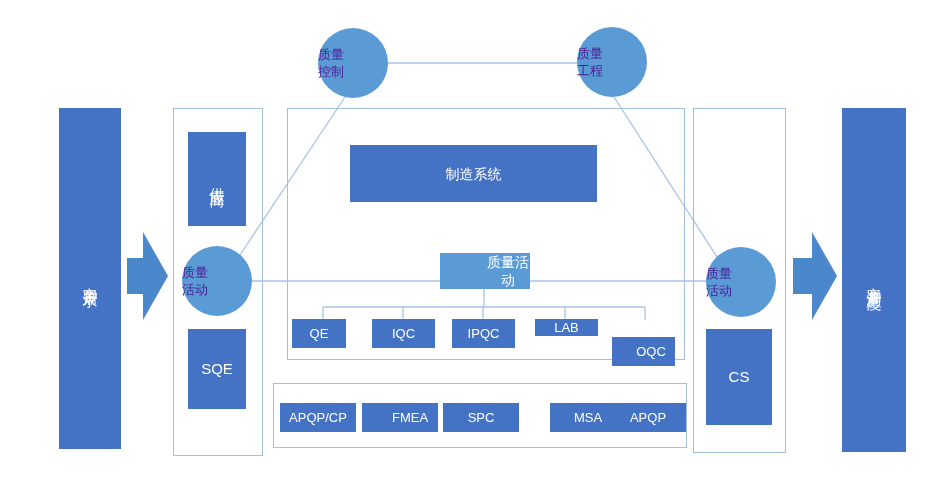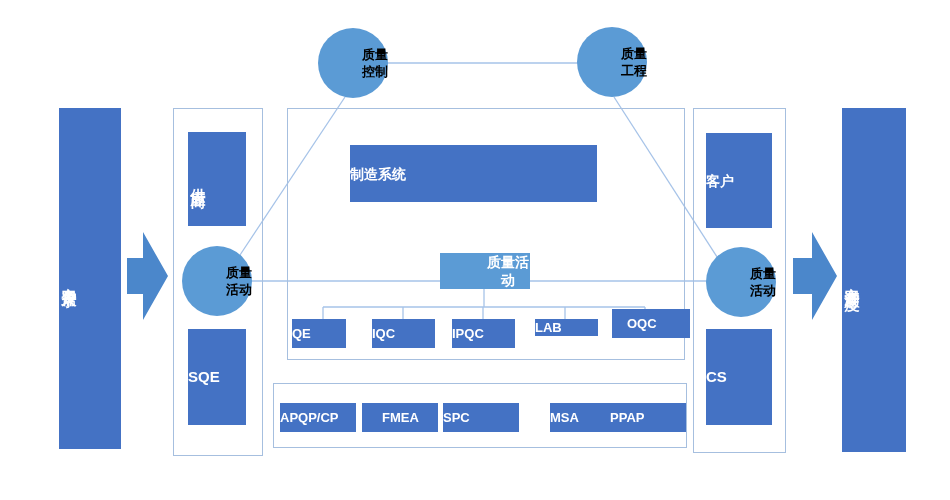--- a/index.html
+++ b/index.html
@@ -8,30 +8,30 @@
     font-family:"Liberation Sans","DejaVu Sans",sans-serif;overflow:hidden;
   }
   .connectors{position:absolute;left:0;top:0;z-index:1;}
   .panel{
     position:absolute;box-sizing:border-box;z-index:2;
     border:1px solid #A6BFDF;background:transparent;
   }
   .fillbox{
     position:absolute;box-sizing:border-box;z-index:3;
     background:#4472C4;color:#ffffff;
-    display:flex;align-items:center;
-    text-align:center;font-size:14px;line-height:18px;font-weight:bold;
+    display:flex;align-items:center;justify-content:center;
+    text-align:center;font-size:14px;line-height:18px;
   }
   .lightbox{background:#5B9BD5;padding-left:46px;}
   .smalltext{font-size:13px;}
   .circle{
     position:absolute;box-sizing:border-box;z-index:4;
-    border-radius:50%;background:#5B9BD5;color:#000000;
-    display:flex;align-items:center;justify-content:flex-end;
-    text-align:center;white-space:pre-line;font-size:13px;line-height:17px;font-weight:bold;
+    border-radius:50%;background:#5B9BD5;color:#4c1d95;
+    display:flex;align-items:center;justify-content:flex-start;
+    text-align:center;white-space:pre-line;font-size:13px;line-height:17px;
   }
   .vtext{
     writing-mode:vertical-lr;text-orientation:upright;
     letter-spacing:2px;font-size:15px;line-height:20px;
   }
   .prewrap{white-space:pre-line;}
 </style>
 </head>
 <body>
 
@@ -63,21 +63,21 @@
   </svg>
 
   <div class="fillbox" style="left:59px;top:108px;width:62px;height:341px;">
     <span class="vtext">客户需求</span>
   </div>
 
   <div class="panel" style="left:173px;top:108px;width:90px;height:348px;"></div>
   <div class="fillbox" style="left:188px;top:132px;width:58px;height:94px;">
     <span class="vtext">供应商</span>
   </div>
-  <div class="fillbox" style="left:188px;top:329px;width:58px;height:96px;font-size:15px;">
+  <div class="fillbox" style="left:188px;top:329px;width:58px;height:80px;font-size:15px;">
     <span>SQE</span>
   </div>
 
   <div class="circle" style="left:318px;top:28px;width:70px;height:70px;">
     <span class="prewrap">质量
 控制</span>
   </div>
   <div class="circle" style="left:577px;top:27px;width:70px;height:70px;">
     <span class="prewrap">质量
 工程</span>
@@ -105,45 +105,42 @@
   </div>
   <div class="fillbox smalltext" style="left:372px;top:319px;width:63px;height:29px;">
     <span>IQC</span>
   </div>
   <div class="fillbox smalltext" style="left:452px;top:319px;width:63px;height:29px;">
     <span>IPQC</span>
   </div>
   <div class="fillbox smalltext" style="left:535px;top:319px;width:63px;height:17px;">
     <span>LAB</span>
   </div>
-  <div class="fillbox smalltext" style="left:612px;top:309px;width:78px;height:29px;padding-left:15px;">
+  <div class="fillbox smalltext" style="left:612px;top:337px;width:63px;height:29px;padding-left:15px;">
     <span>OQC</span>
   </div>
 
   <div class="panel" style="left:273px;top:383px;width:414px;height:65px;"></div>
   <div class="fillbox smalltext" style="left:280px;top:403px;width:76px;height:29px;">
     <span>APQP/CP</span>
   </div>
   <div class="fillbox smalltext" style="left:362px;top:403px;width:76px;height:29px;padding-left:20px;">
     <span>FMEA</span>
   </div>
   <div class="fillbox smalltext" style="left:443px;top:403px;width:76px;height:29px;">
     <span>SPC</span>
   </div>
   <div class="fillbox smalltext" style="left:550px;top:403px;width:76px;height:29px;">
     <span>MSA</span>
   </div>
   <div class="fillbox smalltext" style="left:610px;top:403px;width:76px;height:29px;">
-    <span>PPAP</span>
+    <span>APQP</span>
   </div>
 
   <div class="panel" style="left:693px;top:108px;width:93px;height:345px;"></div>
-  <div class="fillbox" style="left:706px;top:133px;width:66px;height:95px;">
-    <span>客户</span>
-  </div>
   <div class="fillbox" style="left:706px;top:329px;width:66px;height:96px;font-size:15px;">
     <span>CS</span>
   </div>
 
   <div class="fillbox" style="left:842px;top:108px;width:64px;height:344px;">
     <span class="vtext">客户满意度</span>
   </div>
 
 </div>
 

